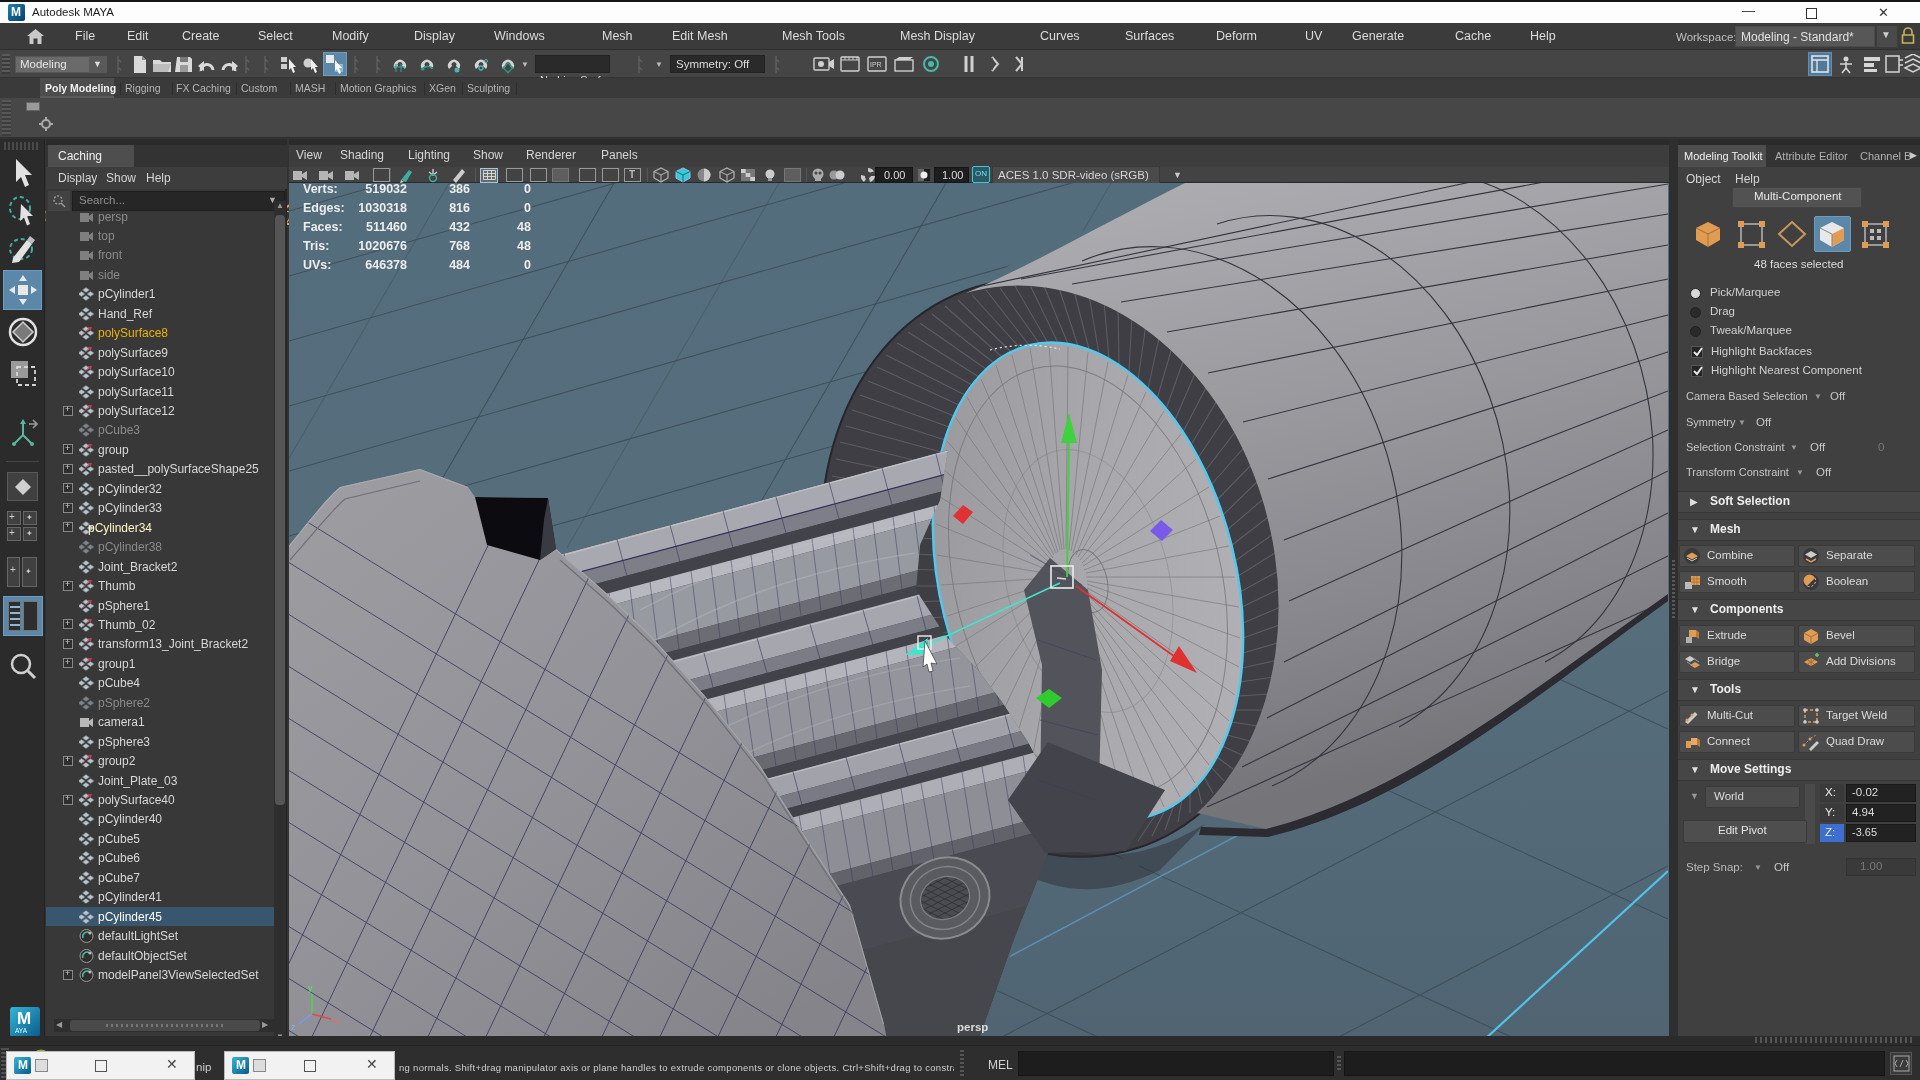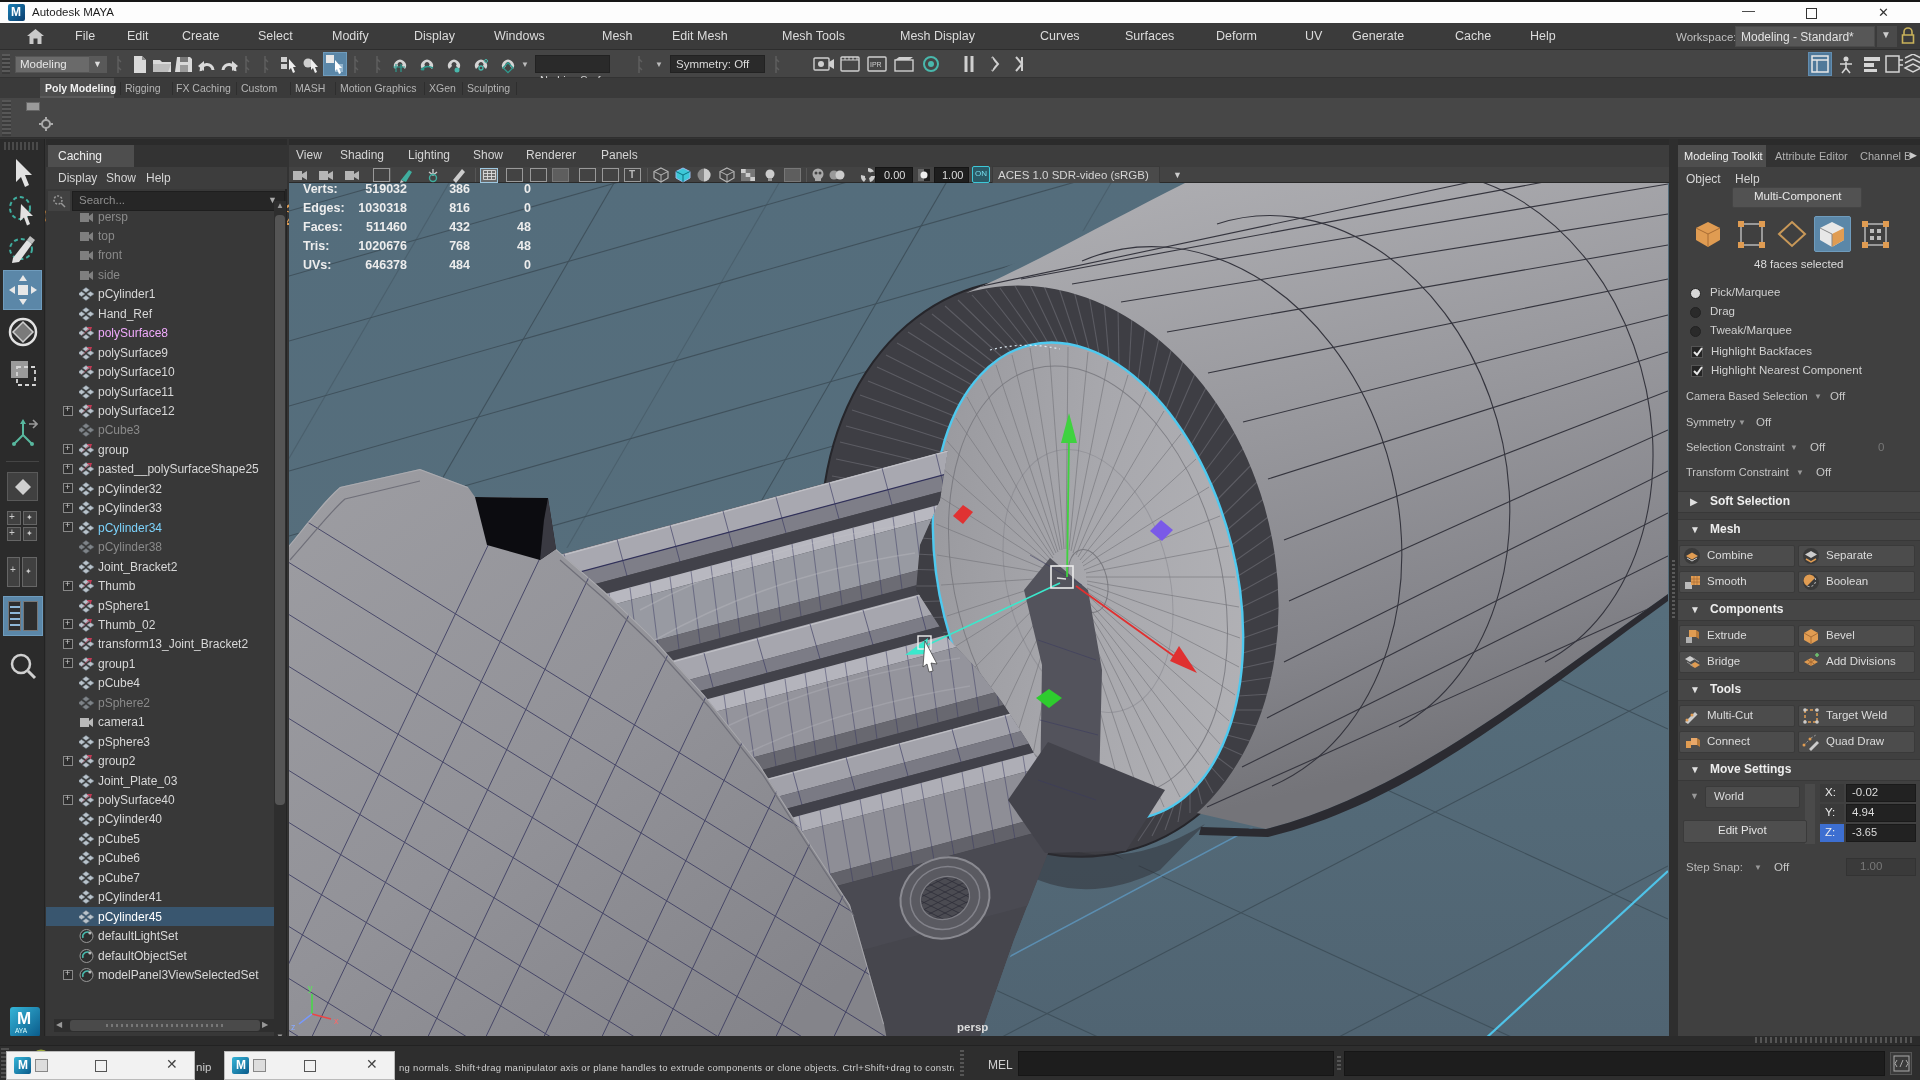--- a/index.html
+++ b/index.html
@@ -492,21 +492,21 @@
         <use href="#imesh"></use>
       </svg>
 <div class="txt" style="left:52px;top:148.3px;font-size:12px;color:#d8d8d8;">pCylinder1</div>
 <svg class="abs" style="left:33px;top:166.8px;opacity:1;" width="16" height="16">
         <use href="#imesh"></use>
       </svg>
 <div class="txt" style="left:52px;top:167.8px;font-size:12px;color:#d8d8d8;">Hand_Ref</div>
 <svg class="abs" style="left:33px;top:186.2px;opacity:1;" width="16" height="16">
         <use href="#ipoly"></use>
       </svg>
-<div class="txt" style="left:52px;top:187.2px;font-size:12px;color:#f0abfc;">polySurface8</div>
+<div class="txt" style="left:52px;top:187.2px;font-size:12px;color:#eab308;">polySurface8</div>
 <svg class="abs" style="left:33px;top:205.7px;opacity:1;" width="16" height="16">
         <use href="#ipoly"></use>
       </svg>
 <div class="txt" style="left:52px;top:206.7px;font-size:12px;color:#d8d8d8;">polySurface9</div>
 <svg class="abs" style="left:33px;top:225.1px;opacity:1;" width="16" height="16">
         <use href="#ipoly"></use>
       </svg>
 <div class="txt" style="left:52px;top:226.1px;font-size:12px;color:#d8d8d8;">polySurface10</div>
 <svg class="abs" style="left:33px;top:244.5px;opacity:1;" width="16" height="16">
         <use href="#imesh"></use>
@@ -544,21 +544,21 @@
 <div class="txt" style="left:19px;top:361.9px;font-size:9px;color:#ccc;">+</div>
 <svg class="abs" style="left:33px;top:361.2px;opacity:1;" width="16" height="16">
         <use href="#imesh"></use>
       </svg>
 <div class="txt" style="left:52px;top:362.2px;font-size:12px;color:#d8d8d8;">pCylinder33</div>
 <div class="abs" style="left:17px;top:383.2px;width:10px;height:10px;border:1px solid #888;background:#2e2e2e;"></div>
 <div class="txt" style="left:19px;top:381.4px;font-size:9px;color:#ccc;">+</div>
 <svg class="abs" style="left:33px;top:380.7px;opacity:1;" width="16" height="16">
         <use href="#imesh"></use>
       </svg>
-<div class="txt" style="left:52px;top:381.7px;font-size:12px;color:#7dd3fc;">pCylinder34</div>
+<div class="txt" style="left:42px;top:381.7px;font-size:12px;color:#fef9c3;">pCylinder34</div>
 <svg class="abs" style="left:33px;top:400.1px;opacity:0.55;" width="16" height="16">
         <use href="#imesh"></use>
       </svg>
 <div class="txt" style="left:52px;top:401.1px;font-size:12px;color:#8a8a8a;">pCylinder38</div>
 <svg class="abs" style="left:33px;top:419.6px;opacity:1;" width="16" height="16">
         <use href="#imesh"></use>
       </svg>
 <div class="txt" style="left:52px;top:420.6px;font-size:12px;color:#d8d8d8;">Joint_Bracket2</div>
 <div class="abs" style="left:17px;top:441.6px;width:10px;height:10px;border:1px solid #888;background:#2e2e2e;"></div>
 <div class="txt" style="left:19px;top:439.8px;font-size:9px;color:#ccc;">+</div>

